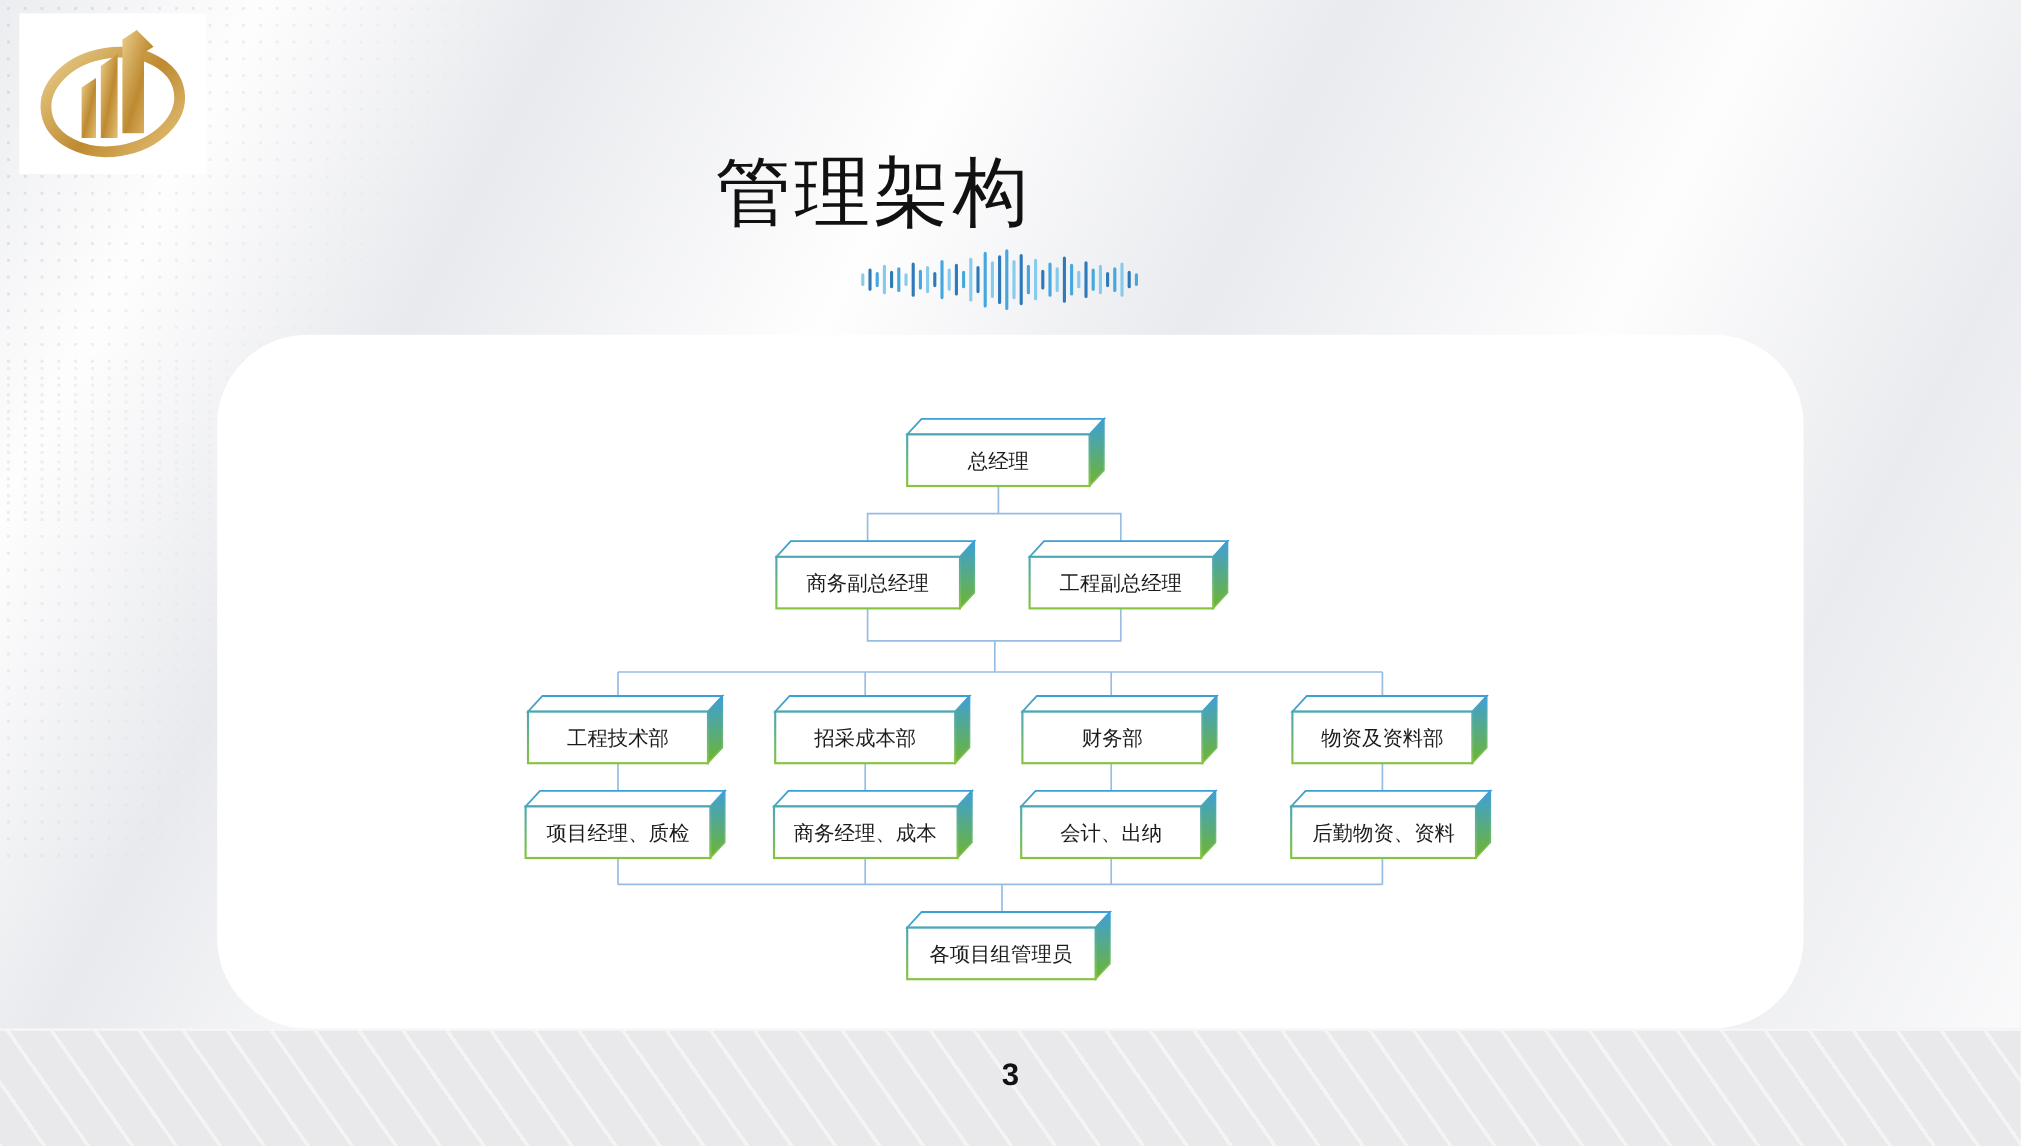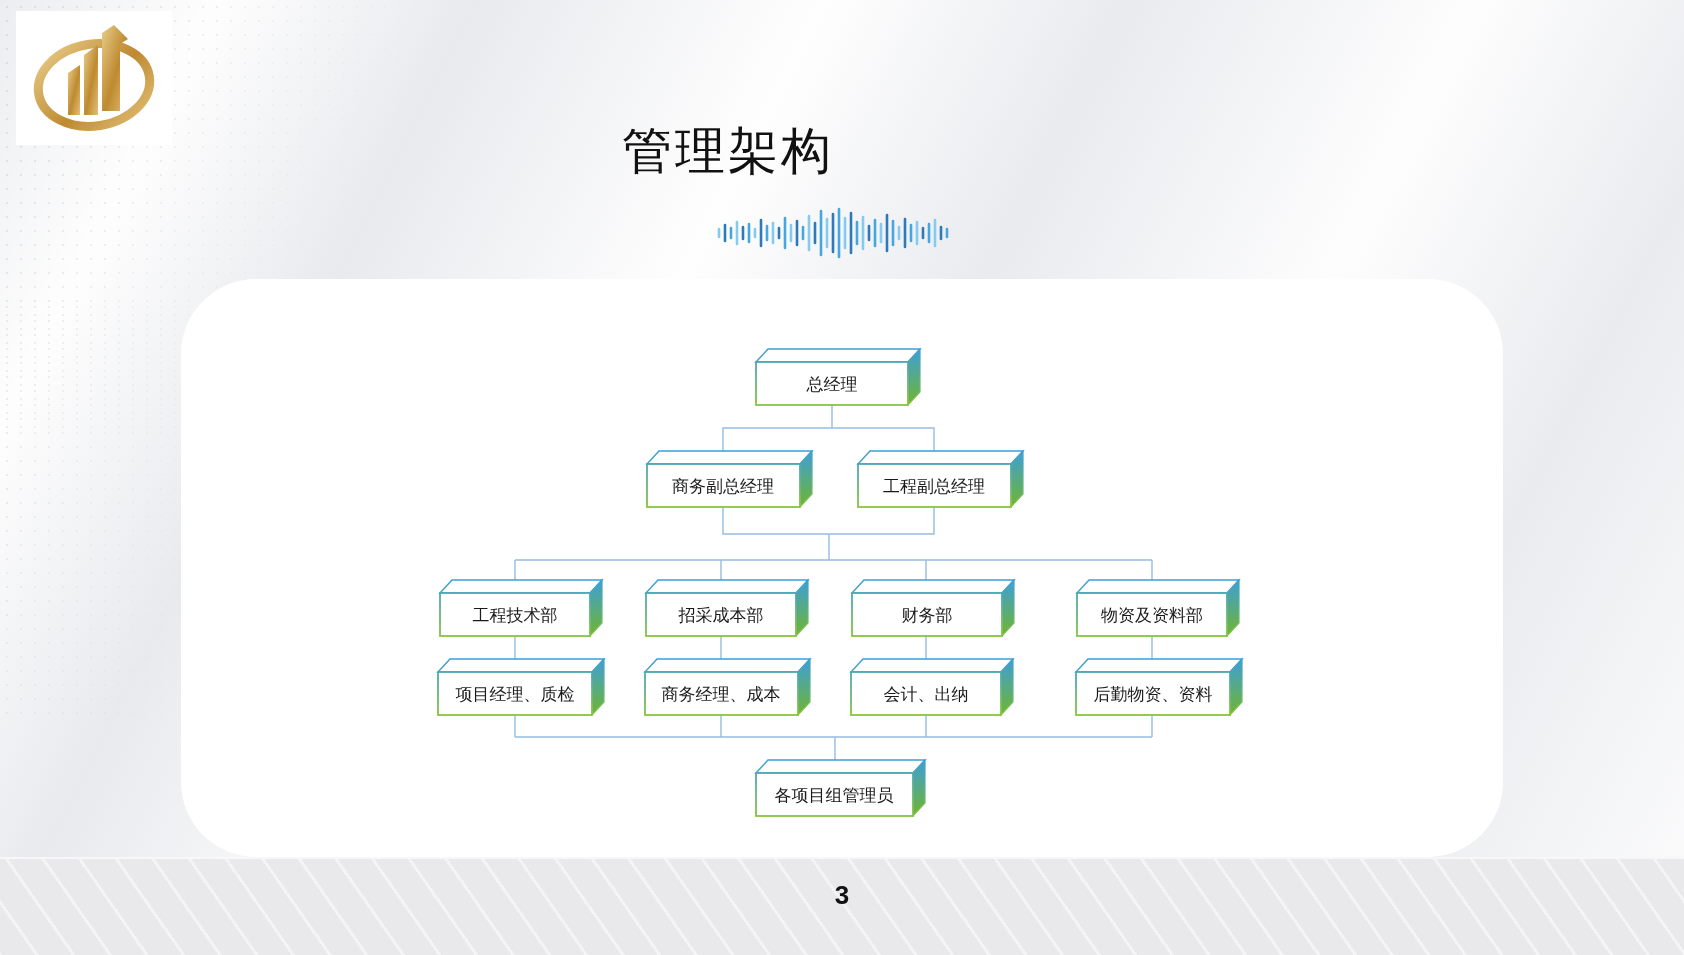--- a/index.html
+++ b/index.html
@@ -31,21 +31,21 @@
       #E9E9EC;
     border-top:2px solid #F7F7F9;
   }
   .card{
     position:absolute;left:181px;top:279px;width:1322px;height:578px;
     background:#ffffff;border-radius:75px;
   }
   .logo-tile{position:absolute;left:16px;top:11px;width:156px;height:134px;}
   .slide-title{
     position:absolute;left:0;top:118px;width:1456px;text-align:center;
-    font-size:50px;font-weight:500;color:#111;letter-spacing:3px;
+    font-size:63px;font-weight:500;color:#111;letter-spacing:3px;
   }
   .chart-svg{position:absolute;left:0;top:0;width:1684px;height:955px;}
   .page-number{
     position:absolute;left:0;top:880px;width:1684px;text-align:center;
     font-size:26px;font-weight:700;color:#111;
   }
   .node-label{font-size:17px;font-weight:500;fill:#1b1b1b;}
 </style>
 </head>
 <body>

